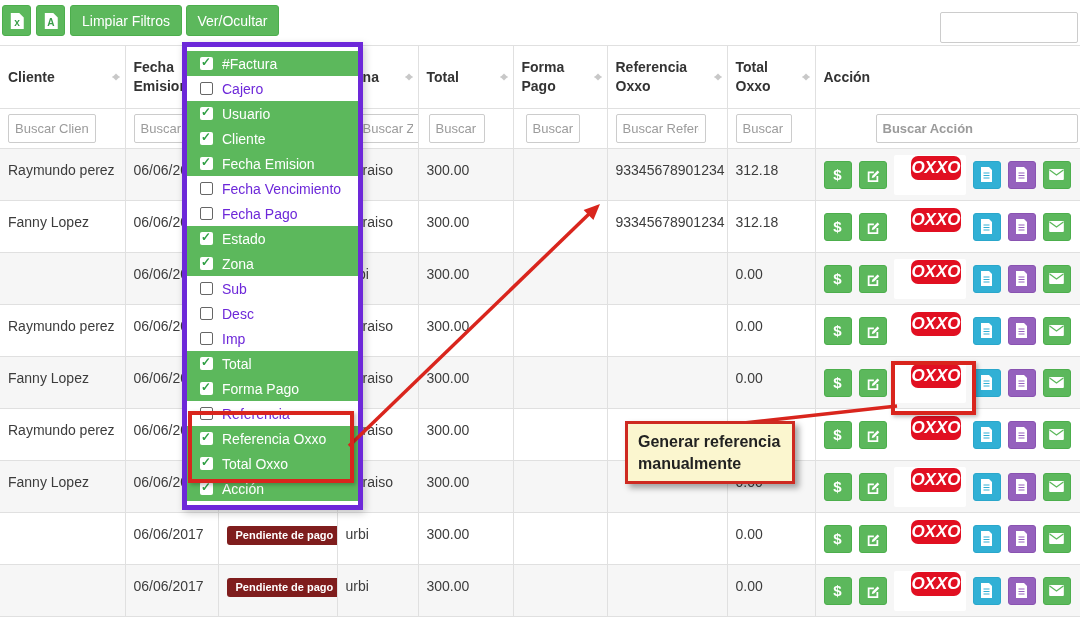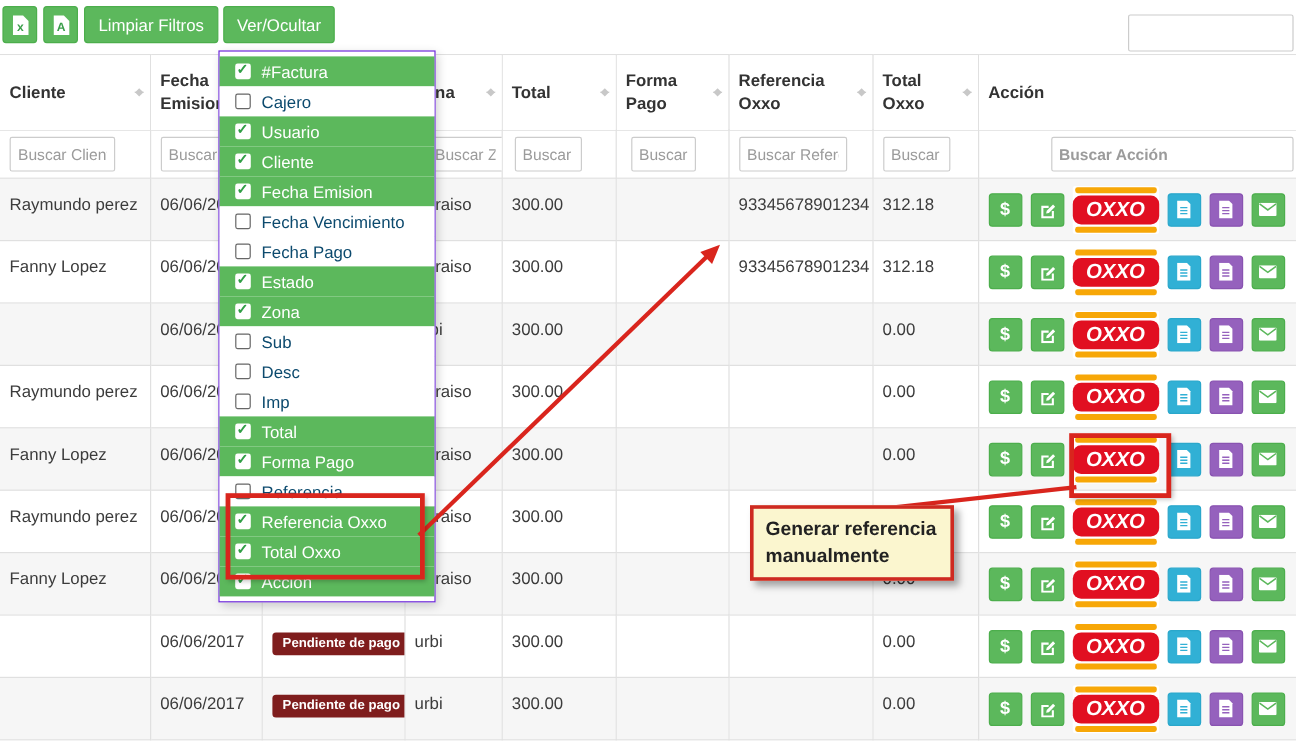--- a/index.html
+++ b/index.html
@@ -45,31 +45,31 @@
 
   
   .acts{display:flex;align-items:center;gap:7px;}
   .ab{width:28px;height:28px;flex:none;border-radius:3px;border:1px solid transparent;cursor:pointer;
       display:flex;align-items:center;justify-content:center;padding:0;background:#5cb85c;}
   .ab.green{background:#5cb85c;border-color:#4cae4c;}
   .ab.blue{background:#31b0d5;border-color:#2aa7cb;}
   .ab.purple{background:#9561bd;border-color:#8953b1;}
   .i-dollar{color:#fff;font-size:15px;font-weight:bold;line-height:1;}
   .oxxo-btn{width:72px;height:40px;flex:none;background:#fff;border:none;border-radius:2px;cursor:pointer;
-      display:flex;flex-direction:column;justify-content:space-between;gap:1px;padding:1px 0;}
+      display:flex;flex-direction:row;justify-content:flex-end;gap:1px;padding:1px 0;}
   .oxxo-bar{height:5px;background:#f7a707;border-radius:2px;margin:0 2px;}
   .oxxo-mid{height:24px;background:#e10f21;border-radius:7px;color:#fff;display:flex;align-items:center;
       justify-content:center;font-weight:bold;font-size:17px;letter-spacing:0px;font-style:italic;}
 
   
   #colmenu{position:absolute;left:182px;top:42px;width:181px;box-sizing:border-box;background:#fff;
-      border:1px solid #6d28d9;box-shadow:2px 3px 8px rgba(0,0,0,.2);padding:4px 0;z-index:10;}
+      border:5px solid #6d28d9;box-shadow:2px 3px 8px rgba(0,0,0,.2);padding:4px 0;z-index:10;}
   .mi{display:flex;align-items:center;height:25px;padding-left:13px;font-size:14px;cursor:pointer;}
   .mi.on{background:#5cb85c;color:#fff;}
-  .mi.off{background:#fff;color:#0c4a6e;}
+  .mi.off{background:#fff;color:#6d28d9;}
   .cb{width:13px;height:13px;display:inline-block;margin-right:9px;flex:none;position:relative;
       border-radius:2px;box-sizing:border-box;}
   .mi.off .cb{border:1.5px solid #666;background:#fff;}
   .mi.on .cb{border:none;background:#fff;}
   .mi.on .cb::after{content:"\2713";position:absolute;left:1px;top:-1px;font-size:12px;
       font-weight:bold;color:#2f9e44;line-height:13px;}
 
   
   .redrect{position:absolute;border:4px solid #d9251d;background:transparent;z-index:21;
       box-shadow:2px 2px 4px rgba(0,0,0,.25);}

